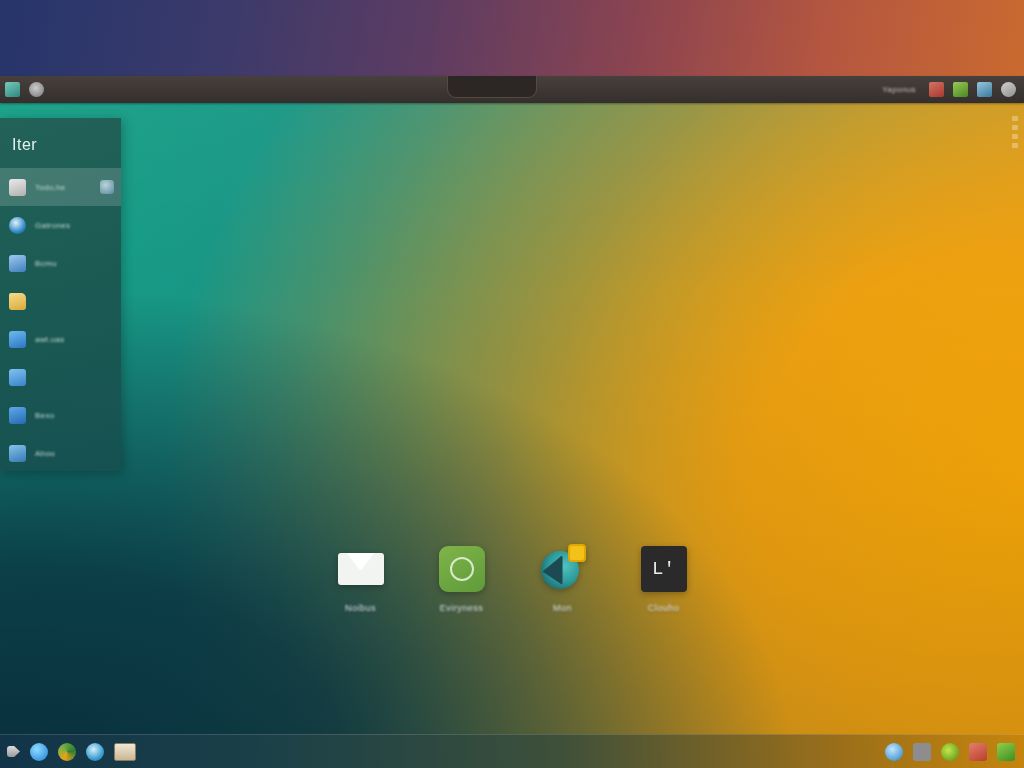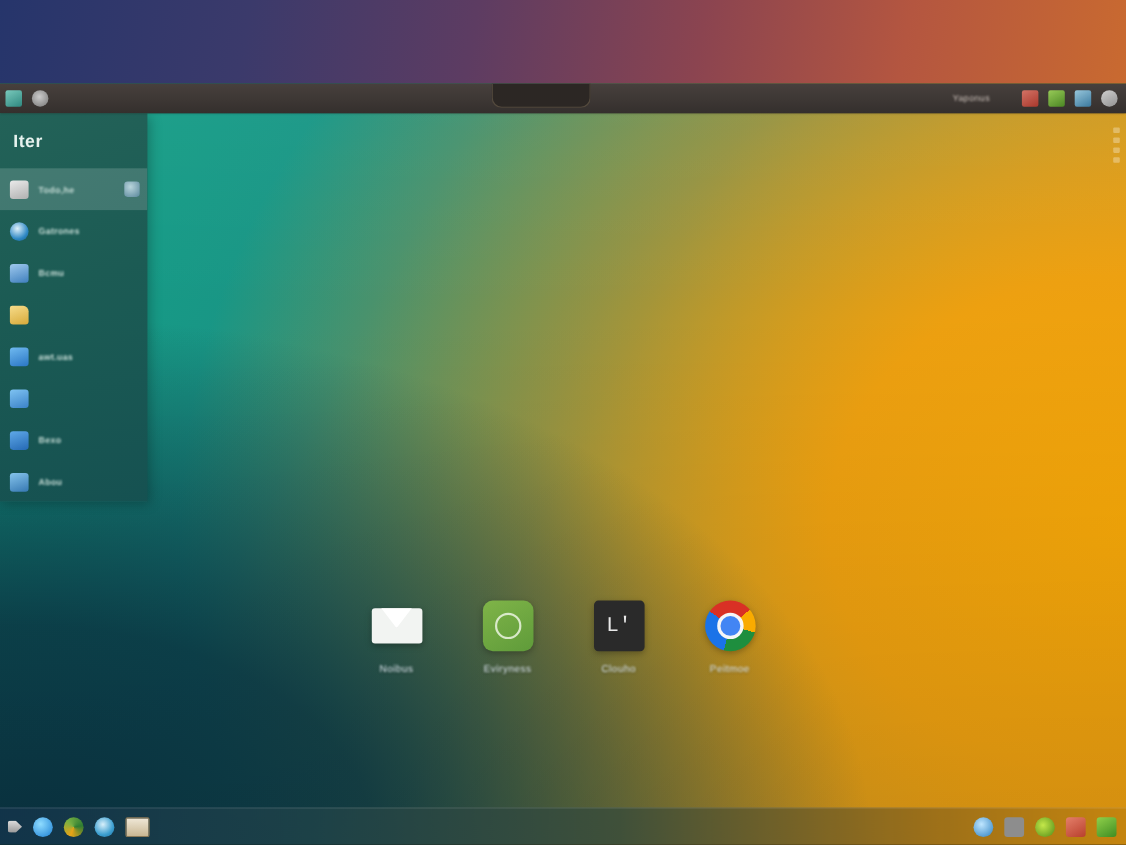--- a/index.html
+++ b/index.html
@@ -36,37 +36,36 @@
     position:absolute; left:0; top:76px; width:1024px; height:27px;
     background:linear-gradient(180deg,#47403d 0%,#3d3734 55%,#342f2d 100%);
     display:flex; align-items:center; z-index:40;
     box-shadow:0 1px 2px rgba(0,0,0,0.35);
   }
   .tp-left { display:flex; align-items:center; gap:9px; padding-left:5px; }
   .tp-right { margin-left:auto; display:flex; align-items:center; gap:9px; padding-right:8px; }
   .tp-ico { width:15px; height:15px; border-radius:2px; opacity:.92; filter:blur(0.35px); }
   #tray-label {
     font-size:8px; color:#cfc4bd; letter-spacing:.4px; white-space:nowrap;
-    filter:blur(0.9px); margin-right:20px;text-align:right;
+    filter:blur(0.9px); margin-right:4px;text-align:right;
   }
 
   
   #notch {
     position:absolute; left:447px; top:76px; width:90px; height:22px;
     background:#2c2724; border-radius:0 0 9px 9px; z-index:41;
     border:1px solid rgba(160,140,110,0.35); border-top:none;
   }
 
   
   #sidebar {
-    position:absolute; left:0; top:103px; width:134px; height:353px; z-index:35;
+    position:absolute; left:0; top:118px; width:121px; height:353px; z-index:35;
     background:linear-gradient(165deg, rgba(35,93,84,0.93) 0%, rgba(28,86,80,0.93) 45%, rgba(22,80,80,0.92) 100%);
     box-shadow:2px 2px 10px rgba(0,0,0,0.25);
     overflow:hidden;
-    font-weight:bold;
   }
   #sidebar-title {
     font-size:16px; color:#e6f2ee; padding:18px 0 0 12px;
     letter-spacing:.5px; filter:blur(0.7px);
   }
   #sidebar-list { margin-top:14px; }
   .side-item {
     display:flex; align-items:center; gap:9px;
     height:38px; padding-left:9px; position:relative;
   }
@@ -293,37 +292,38 @@
 
     <div class="dock-item">
       <span class="dock-ico-wrap">
         <span class="ic-green-app">
             <span class="ring"></span>
           </span>
       </span>
       <span class="dock-lbl">Eviryness</span>
     </div>
 
+    <div class="dock-item">
+      <span class="dock-ico-wrap">
+        <span class="ic-sphere">
+            <i class="glb"></i>
+            <i class="wedge"></i>
+            <i class="badge"></i>
+          </span>
+      </span>
+      <span class="dock-lbl">Mon</span>
+    </div>
 
     <div class="dock-item">
       <span class="dock-ico-wrap">
         <span class="ic-terminal">L'</span>
       </span>
       <span class="dock-lbl">Clouho</span>
     </div>
 
-    <div class="dock-item">
-      <span class="dock-ico-wrap">
-        <span class="ic-chrome">
-            <i class="cwhite"></i>
-            <i class="cblue"></i>
-          </span>
-      </span>
-      <span class="dock-lbl">Peitmoe</span>
-    </div>
 
 
 
   </div>
 
   <div id="taskbar">
     <div class="tb-left">
       <span class="tb-ico" style="width:13px;height:11px;background:linear-gradient(180deg,#dcdcdc,#9a9a9a);clip-path:polygon(0 0,55% 0,100% 50%,55% 100%,0 100%);"></span>
       <span class="tb-ico sb-sun"></span>
       <span class="tb-ico sb-fox"></span>

